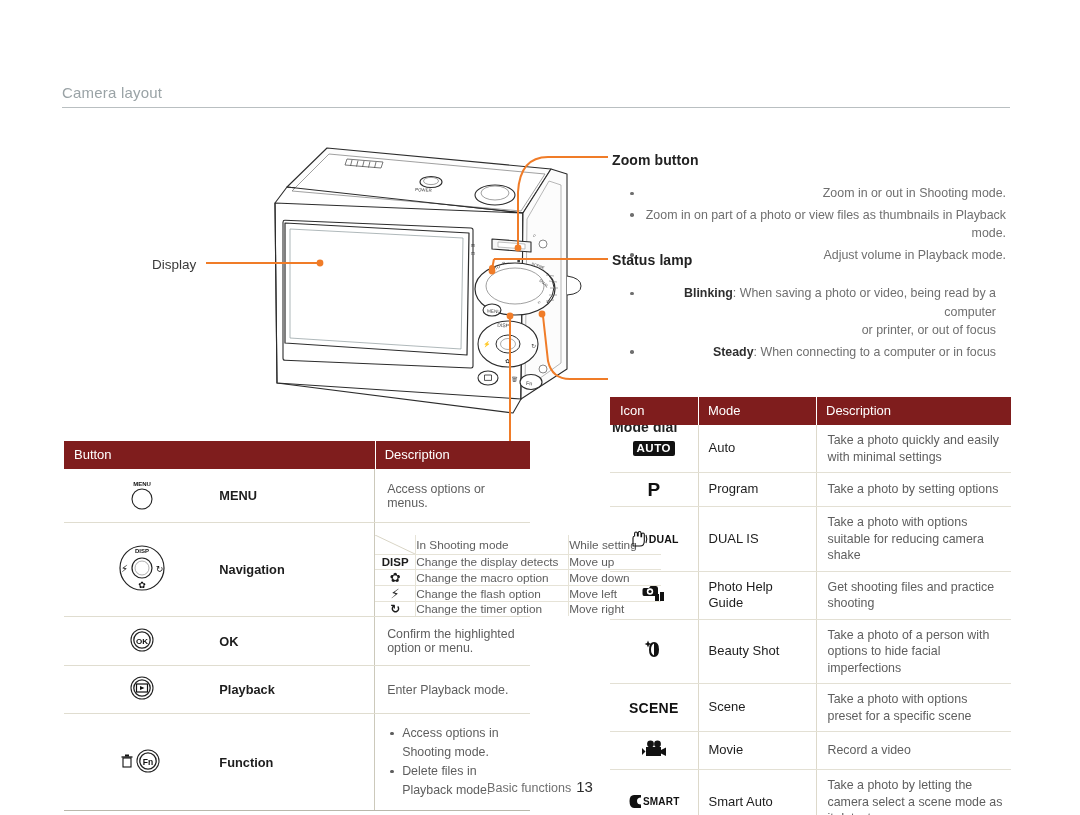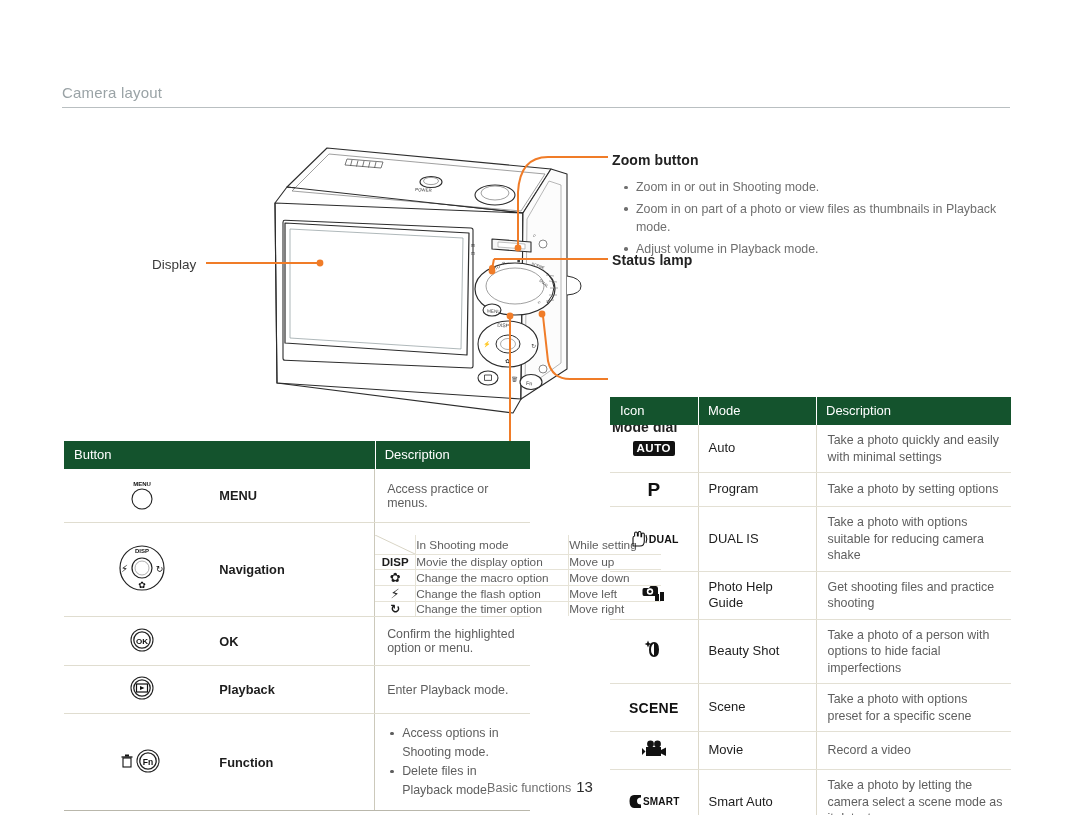--- a/index.html
+++ b/index.html
@@ -56,23 +56,24 @@
     position: absolute;
   }
   .callout h3 {
     margin: 0 0 6px 0;
     font-size: 14px;
     font-weight: 700;
     color: #222;
     letter-spacing: .1px;
   }
   .callout ul {
-    margin: 10px;
+    margin: 16px;
     padding: 0;
     list-style: none;
+    text-align: right;
   }
   .callout li {
     position: relative;
     padding-left: 14px;
     font-size: 12.4px;
     line-height: 18.5px;
     color: #6f6f6f;
     margin-bottom: 3px;
   }
   .callout li::before {
@@ -106,21 +107,21 @@
     color: #3a3a3a;
     text-align: right;
   }
 
   
   table {
     border-collapse: collapse;
     table-layout: fixed;
   }
   .thead-cell {
-    background: #14532d;
+    background: #7f1d1d;
     color: #ffffff;
     font-size: 13px;
     font-weight: 400;
     text-align: left;
     padding: 6px 10px 7px 10px;
     border: none;
   }
   .thead-cell.sep {
     box-shadow: inset 1px 0 0 #ffffff;
   }
@@ -393,20 +394,24 @@
     <h3>Zoom button</h3>
     <ul>
       <li><span>Zoom in or out in Shooting mode.</span></li>
       <li><span>Zoom in on part of a photo or view files as thumbnails in Playback mode.</span></li>
       <li><span>Adjust volume in Playback mode.</span></li>
     </ul>
   </div>
 
   <div class="callout" id="callout-status">
     <h3>Status lamp</h3>
+    <ul>
+      <li><b>Blinking</b><span>: When saving a photo or video, being read by a computer</span><span class="cont">or printer, or out of focus</span></li>
+      <li><b>Steady</b><span>: When connecting to a computer or in focus</span></li>
+    </ul>
   </div>
 
   <div class="callout" id="callout-mode">
     <h3>Mode dial</h3>
   </div>
 
   <table id="button-table">
     <thead>
       <tr>
         <th class="thead-cell" colspan="2">Button</th>
@@ -416,21 +421,21 @@
     <tbody>
 
       <tr>
         <td class="col-icon">
           <svg width="44" height="34" viewBox="0 0 44 34">
             <text x="22" y="9" font-size="6" font-weight="700" text-anchor="middle" fill="#111" font-family="Liberation Sans, sans-serif">MENU</text>
             <circle cx="22" cy="22" r="10" fill="#fff" stroke="#222" stroke-width="1.1"></circle>
           </svg>
         </td>
         <td class="col-name">MENU</td>
-        <td class="col-desc">Access practice or menus.</td>
+        <td class="col-desc">Access options or menus.</td>
       </tr>
 
       <tr>
         <td class="col-icon">
           <svg width="58" height="58" viewBox="0 0 58 58">
             <circle cx="29" cy="29" r="22" fill="#fff" stroke="#222" stroke-width="1.2"></circle>
             <circle cx="29" cy="29" r="10" fill="#fff" stroke="#222" stroke-width="1.2"></circle>
             <circle cx="29" cy="29" r="7" fill="#fff" stroke="#999" stroke-width=".8"></circle>
             <text x="29" y="13.5" font-size="6" font-weight="700" text-anchor="middle" fill="#111" font-family="Liberation Sans, sans-serif">DISP</text>
             <text x="11.5" y="32.5" font-size="10" font-weight="700" text-anchor="middle" fill="#111" font-family="DejaVu Sans, sans-serif">⚡</text>
@@ -446,21 +451,21 @@
               <td class="c1 diag-cell">
                 <svg width="40" height="19" viewBox="0 0 40 19" style="position:absolute;left:0;top:0">
                   <line x1="0" y1="0" x2="40" y2="19" stroke="#d9d5c6" stroke-width="1"></line>
                 </svg>
               </td>
               <td class="c2">In Shooting mode</td>
               <td class="c3">While setting</td>
             </tr>
             <tr>
               <td class="c1">DISP</td>
-              <td class="c2">Movie the display option</td>
+              <td class="c2">Change the display detects</td>
               <td class="c3">Move up</td>
             </tr>
             <tr>
               <td class="c1"><span style="font-family:'DejaVu Sans',sans-serif;font-size:13px;">✿</span></td>
               <td class="c2">Change the macro option</td>
               <td class="c3">Move down</td>
             </tr>
             <tr>
               <td class="c1"><span style="font-family:'DejaVu Sans',sans-serif;font-size:13px;">⚡</span></td>
               <td class="c2">Change the flash option</td>

